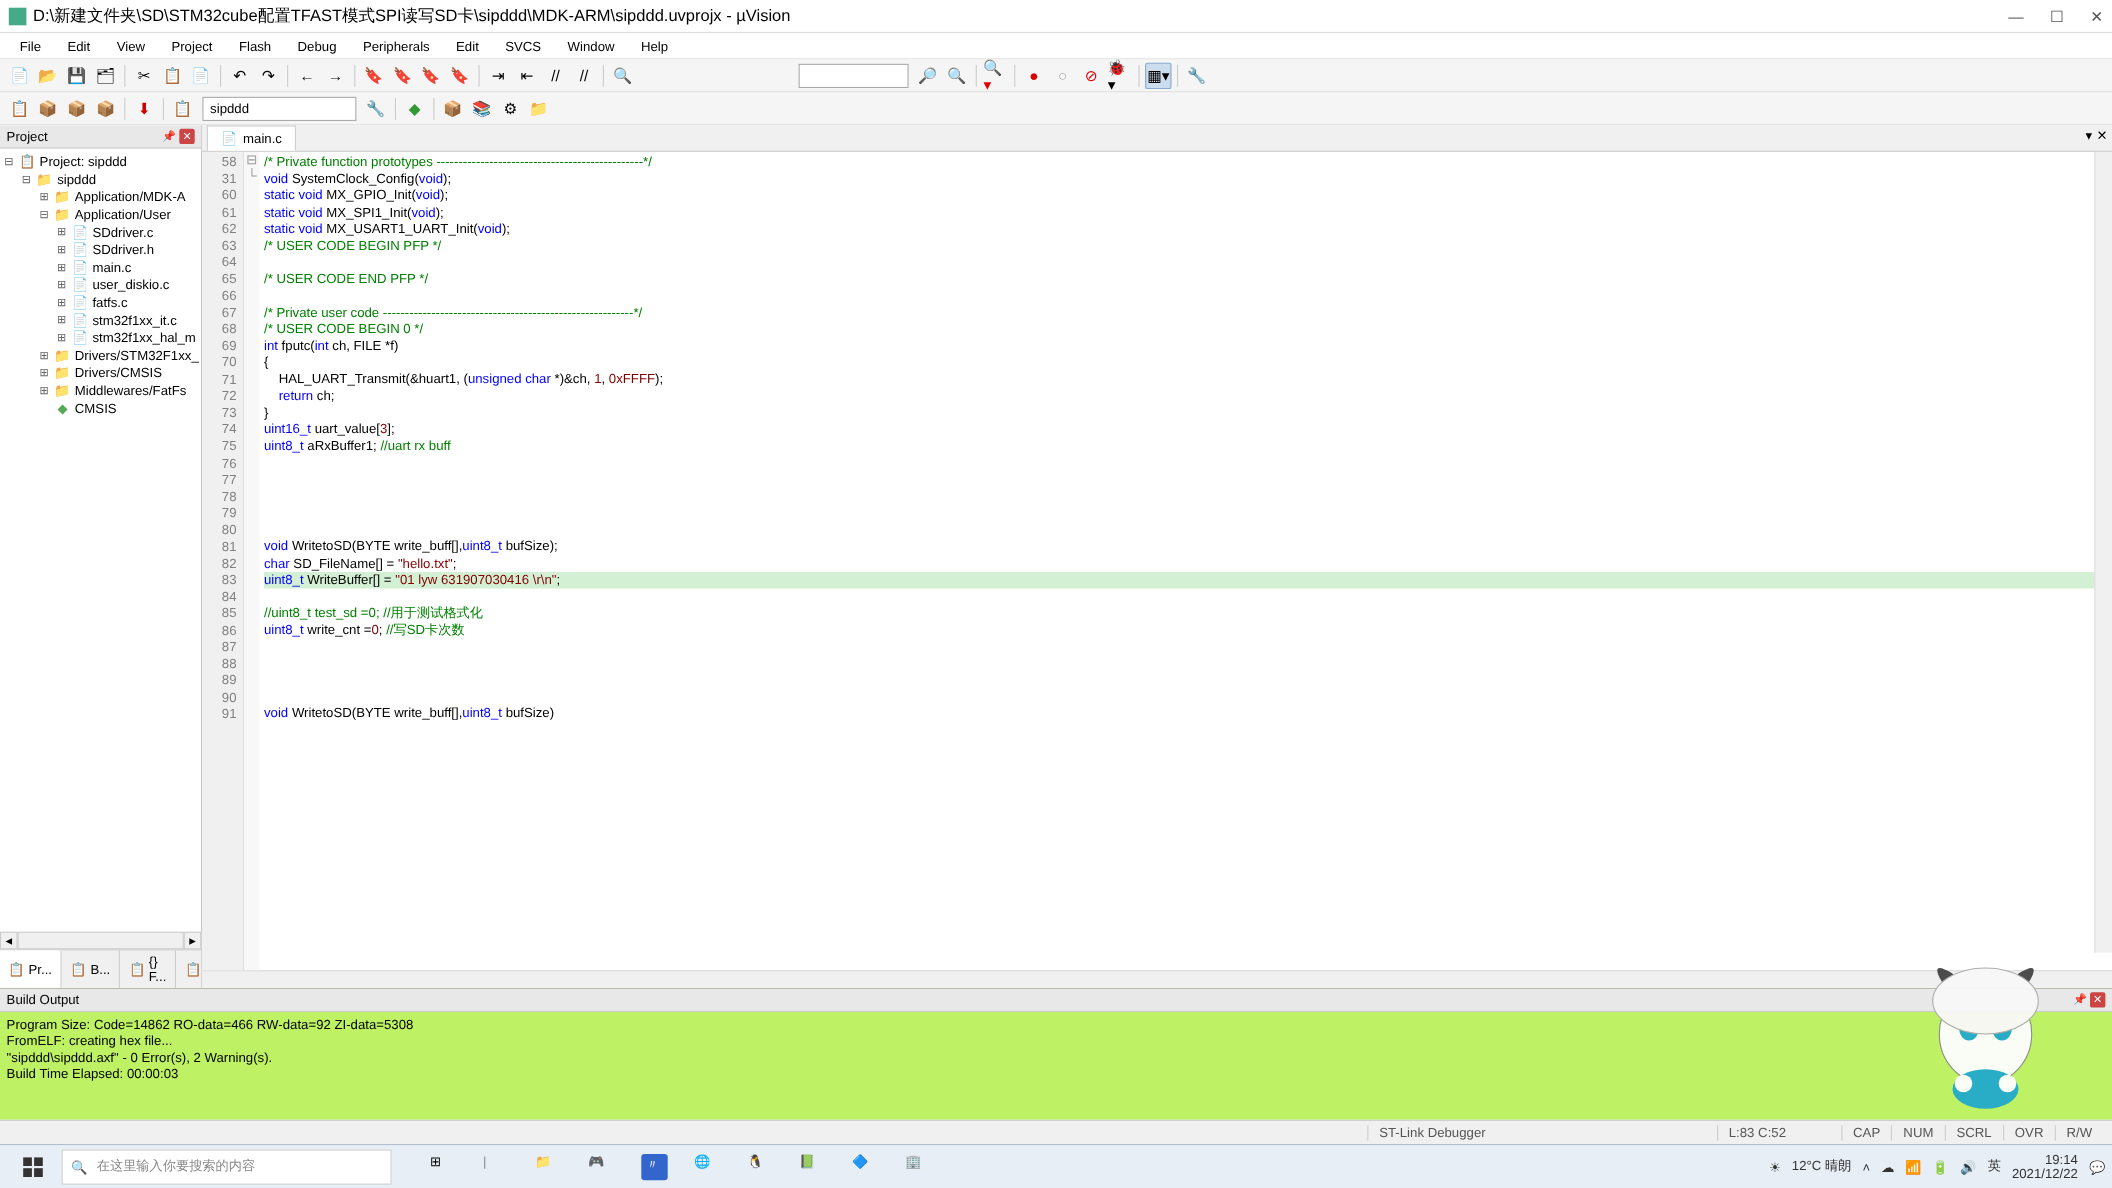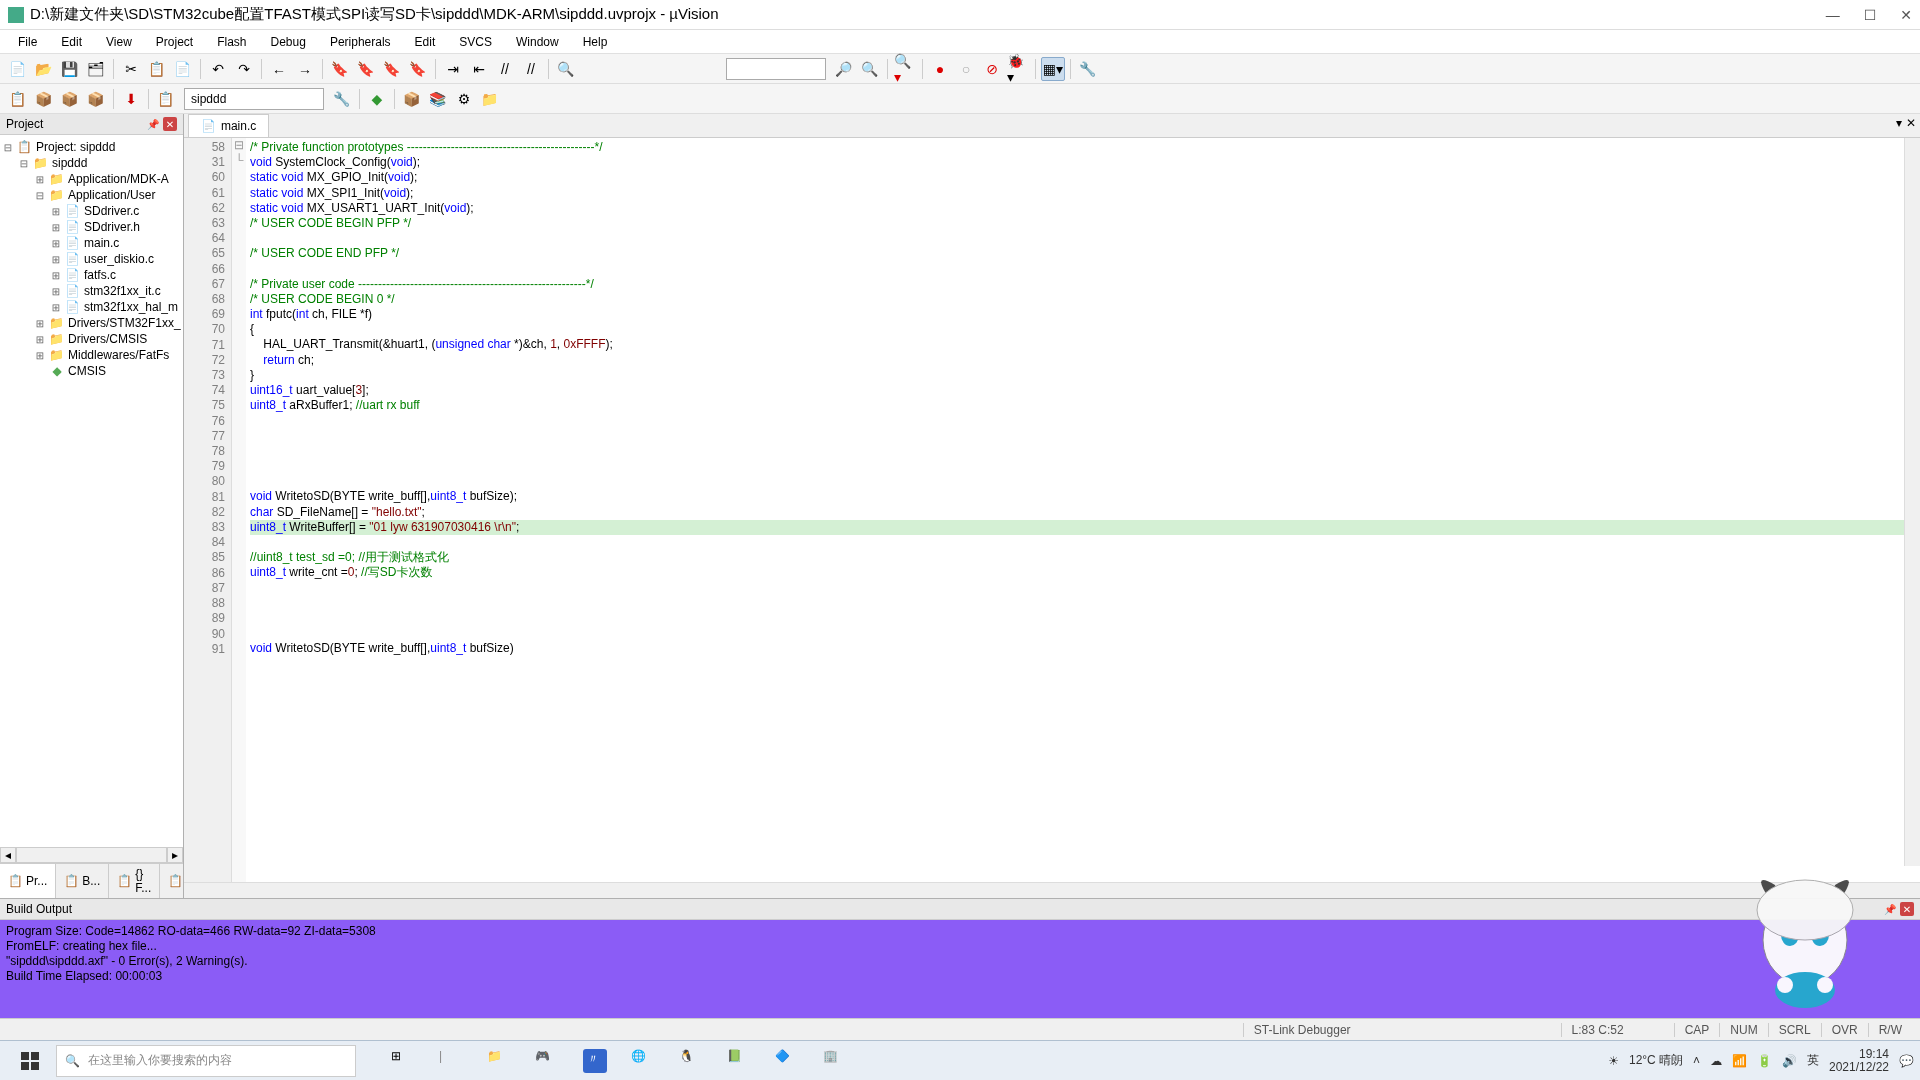--- a/index.html
+++ b/index.html
@@ -32,32 +32,32 @@
 .indent3 { padding-left: 48px; }
 .proj-tabs { display: flex; border-top: 1px solid #ccc; background:#f0f0f0;}
 .proj-tab { padding: 3px 8px; font-size: 11px; border-right: 1px solid #ccc; cursor:pointer; display:flex; align-items:center; gap:3px;}
 .proj-tab.active { background: #fff; }
 .editor-area { flex: 1; display: flex; flex-direction: column; background: #fff; }
 .editor-tabs { display: flex; background: #f0f0f0; border-bottom: 1px solid #ccc; position:relative;}
 .editor-tab { padding: 4px 12px; background: #fff; border: 1px solid #ccc; border-bottom: none; display: flex; align-items: center; gap: 5px; font-size: 12px; margin-left: 4px;}
 .editor-tab .ficon { color:#888; }
 .tab-ctrls { position:absolute; right:4px; top:2px; display:flex; gap:4px; font-size:10px;}
 .code-area { flex: 1; display: flex; overflow: hidden; font-family: Consolas, monospace; font-size: 13px; position:relative;}
-.gutter { width: 48px; background: #f0f0f0; text-align: right; padding: 2px 6px 2px 2px; color: #808080; line-height: 15.2px; border-right: 1px solid #ddd;}
+.gutter { width: 38px; background: #f0f0f0; text-align: right; padding: 2px 6px 2px 2px; color: #808080; line-height: 15.2px; border-right: 1px solid #ddd;}
 .fold-col { width: 14px; background: #f8f8f8; line-height:15.2px; text-align:center; color:#999; font-size:10px;}
 .code-lines { flex:1; padding: 2px 4px; line-height: 15.2px; white-space: pre; overflow:hidden;}
 .code-lines .ln { height: 15.2px; }
 .hl-line { background: #d4f0d4; }
 .kw { color: #0000ff; }
 .cm { color: #008000; }
 .ty { color: #0000ff; }
 .num { color: #800000; }
 .str { color: #800000; }
 .hscroll { height: 16px; background: #f0f0f0; border-top:1px solid #ddd;}
-.build-panel { height: 120px; background: #8b5cf6; border-top: 1px solid #b0b0b0; display: flex; flex-direction: column; }
+.build-panel { height: 120px; background: #bef264; border-top: 1px solid #b0b0b0; display: flex; flex-direction: column; }
 .build-body { flex: 1; padding: 4px 6px; font-family: Consolas, monospace; font-size: 12px; line-height: 15px; overflow: auto;}
 .statusbar { height: 22px; background: #f0f0f0; border-top: 1px solid #ccc; display: flex; align-items: center; padding: 0 8px; font-size: 11px; color: #555;}
 .statusbar .seg { padding: 0 10px; border-left: 1px solid #ccc; }
 .statusbar .spacer { flex: 1; }
 .taskbar { height: 40px; background: #e8eef5; border-top: 1px solid #b0c0d0; display: flex; align-items: center; padding: 0 6px; gap: 2px;}
 .taskbar .startbtn { width: 48px; height: 40px; display:flex; align-items:center; justify-content:center; font-size:16px;}
 .taskbar .search { flex: 0 0 300px; height: 32px; background: #fff; border: 1px solid #ccc; display: flex; align-items: center; padding: 0 8px; gap: 8px; color: #888;}
 .taskbar .tsk { width: 46px; height: 40px; display:flex; align-items:center; justify-content:center;}
 .taskbar .tsk svg, .taskbar .tsk span { width:24px; height:24px;}
 .taskbar .tray { margin-left: auto; display: flex; align-items: center; gap: 10px; color: #333; font-size: 11px;}

